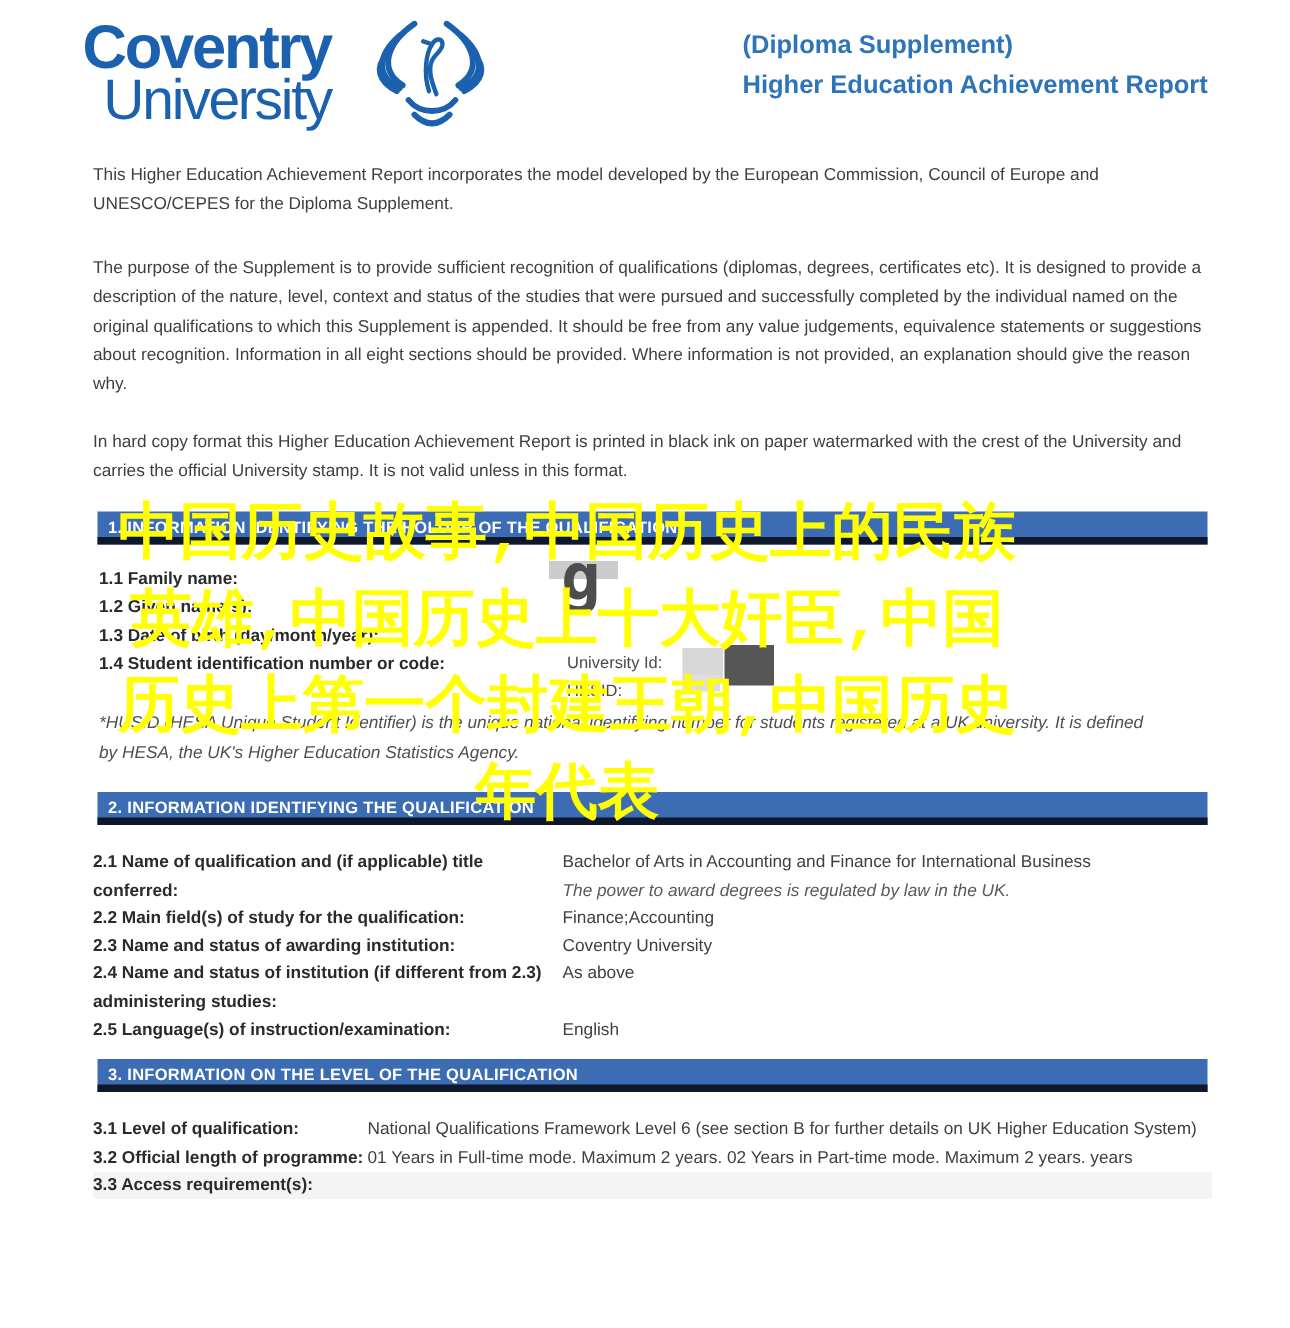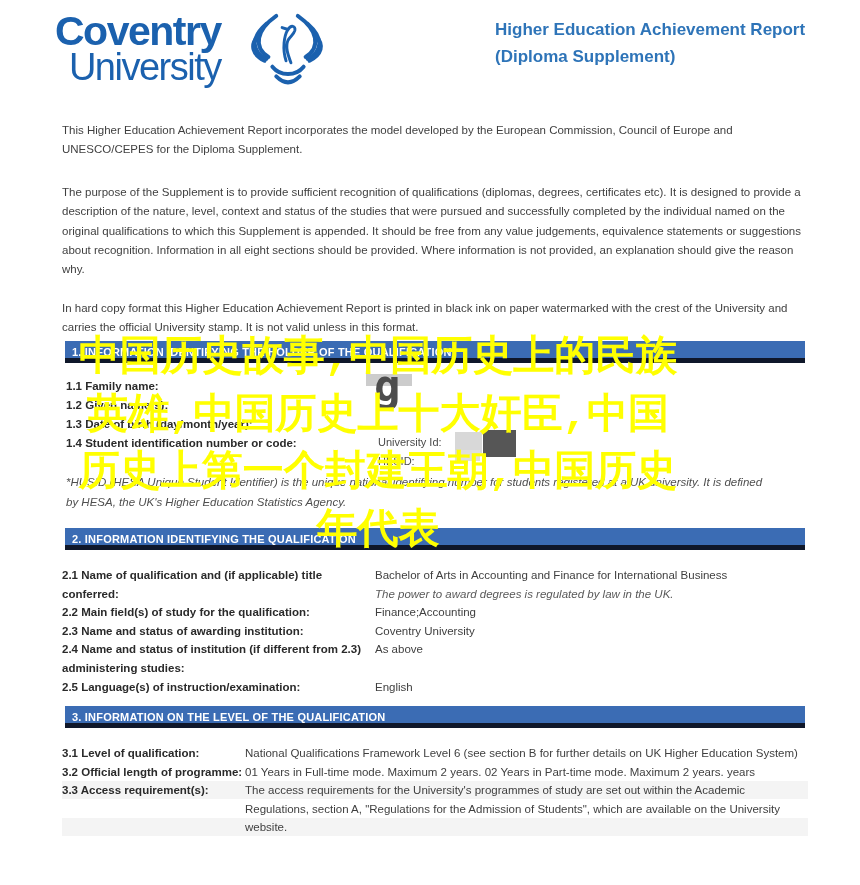--- a/index.html
+++ b/index.html
@@ -14,21 +14,21 @@
   }
   
   .logo { position: absolute; left: 55px; top: 12px; color: #1b61ae; letter-spacing: -1.5px; text-align: right; }
   .logo .l1 { font-size: 41px; font-weight: 700; line-height: 38px; }
   .logo .l2 { font-size: 38px; font-weight: 400; line-height: 34px; }
   .phoenix { position: absolute; left: 238px; top: 8px; width: 100px; height: 88px; }
   .doc-title { position: absolute; left: 495px; top: 16px; width: 330px;
     color: #2e74b8; font-size: 17px; font-weight: 700; line-height: 27px; }
   
   .para { position: absolute; left: 62px; width: 746px;
-    font-size: 11.5px; line-height: 19.3px; color: #3f3f3f; margin-top: 13px; }
+    font-size: 11.5px; line-height: 19.3px; color: #3f3f3f; }
   .p1 { top: 108px; }
   .p2 { top: 170px; }
   .p3 { top: 286px; }
   
   .bar { position: absolute; left: 65px; width: 740px; height: 22px;
     background: #3b6cb4; border-bottom: 5px solid #0f172a;
     color: #ffffff; font-size: 11px; font-weight: 700;
     line-height: 22px; padding-left: 7px; letter-spacing: 0.2px; }
   .bar1 { top: 341px; }
   .bar2 { top: 528px; }
@@ -82,22 +82,22 @@
       <path d="M78,28 C88,38 84,48 72,54"></path>
       <path d="M34,60 C42,70 58,70 66,60"></path>
       <path d="M38,70 C46,78 54,78 62,70"></path>
     </g>
     <g fill="none" stroke="#1b61ae" stroke-width="3" stroke-linecap="round">
       <path d="M48,54 C44,42 46,28 50,22 C53,17 58,18 57,23 C56,27 52,29 50,33 C47,40 50,48 53,56"></path>
       <path d="M50,22 L44,20"></path>
     </g>
   </svg>
   <div class="doc-title">
+    <div>(Diploma Supplement)</div>
     <div>Higher Education Achievement Report</div>
-    <div>(Diploma Supplement)</div>
   </div>
 
   <div class="para p1">This Higher Education Achievement Report incorporates the model developed by the European Commission, Council of Europe and UNESCO/CEPES for the Diploma Supplement.</div>
   <div class="para p2">The purpose of the Supplement is to provide sufficient recognition of qualifications (diplomas, degrees, certificates etc). It is designed to provide a description of the nature, level, context and status of the studies that were pursued and successfully completed by the individual named on the original qualifications to which this Supplement is appended. It should be free from any value judgements, equivalence statements or suggestions about recognition. Information in all eight sections should be provided. Where information is not provided, an explanation should give the reason why.</div>
   <div class="para p3">In hard copy format this Higher Education Achievement Report is printed in black ink on paper watermarked with the crest of the University and carries the official University stamp. It is not valid unless in this format.</div>
 
   <div class="bar bar1">1. INFORMATION IDENTIFYING THE HOLDER OF THE QUALIFICATION</div>
   <div class="s1-item" style="top:380px">1.1 Family name:</div>
   <div class="s1-item" style="top:399px">1.2 Given name(s):</div>
   <div class="s1-item" style="top:418px">1.3 Date of birth (day/month/year):</div>
@@ -146,21 +146,20 @@
     <div class="frow">
       <div class="lbl">3.1 Level of qualification:</div>
       <div class="val">National Qualifications Framework Level 6 (see section B for further details on UK Higher Education System)</div>
     </div>
     <div class="frow">
       <div class="lbl">3.2 Official length of programme:</div>
       <div class="val">01 Years in Full-time mode. Maximum 2 years. 02 Years in Part-time mode. Maximum 2 years. years</div>
     </div>
     <div class="frow striped">
       <div class="lbl">3.3 Access requirement(s):</div>
-      <div class="val">The access requirements for the University's programmes of study are set out within the Academic Regulations, section A, "Regulations for the Admission of Students", which are available on the University website.</div>
     </div>
   </div>
 
   <div class="watermark">中国历史故事,中国历史上的民族
 英雄,中国历史上十大奸臣,中国
 历史上第一个封建王朝,中国历史
 年代表</div>
 
 </div>
 

